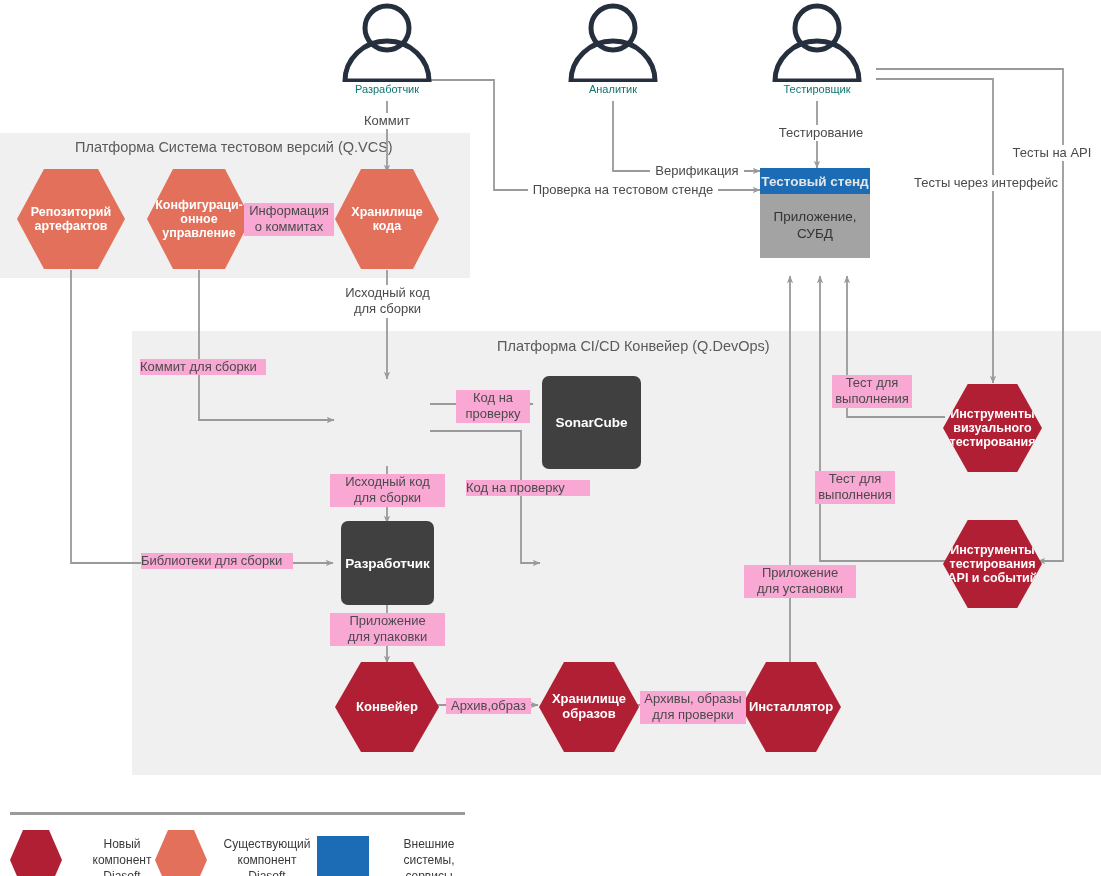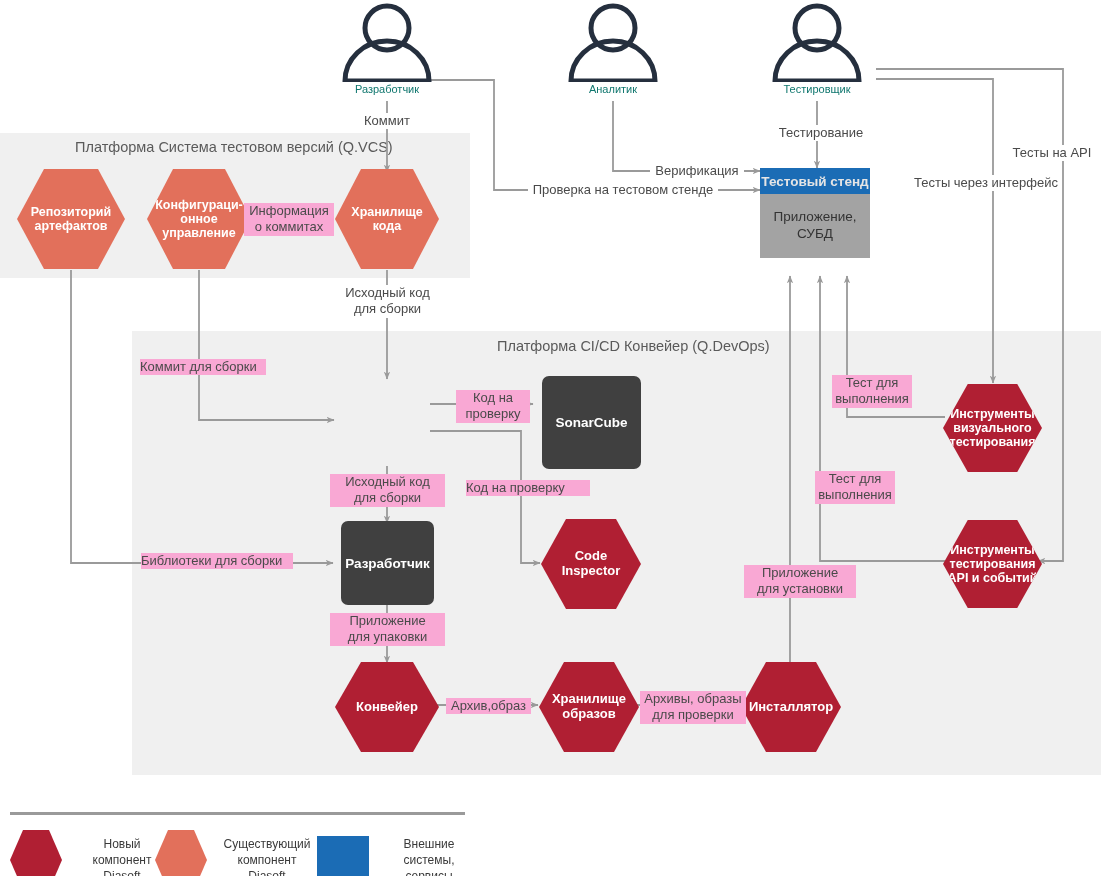--- a/index.html
+++ b/index.html
@@ -142,23 +142,20 @@
 
 
   <div class="box" style="left:542px;top:376px;width:99px;height:93px;font-size:13.5px;">
     <span>SonarCube</span>
   </div>
 
   <div class="box" style="left:341px;top:521px;width:93px;height:84px;font-size:13.5px;">
     <span>Разработчик</span>
   </div>
 
-  <div class="hex new" style="left:541px;top:519px;width:100px;height:90px;font-size:13px;">
-    <span>Code<br>Inspector</span>
-  </div>
 
   <div class="hex new" style="left:335px;top:662px;width:104px;height:90px;font-size:13px;">
     <span>Конвейер</span>
   </div>
 
   <div class="hex new" style="left:539px;top:662px;width:100px;height:90px;font-size:13px;">
     <span>Хранилище<br>образов</span>
   </div>
 
   <div class="hex new" style="left:741px;top:662px;width:100px;height:90px;font-size:13px;">

